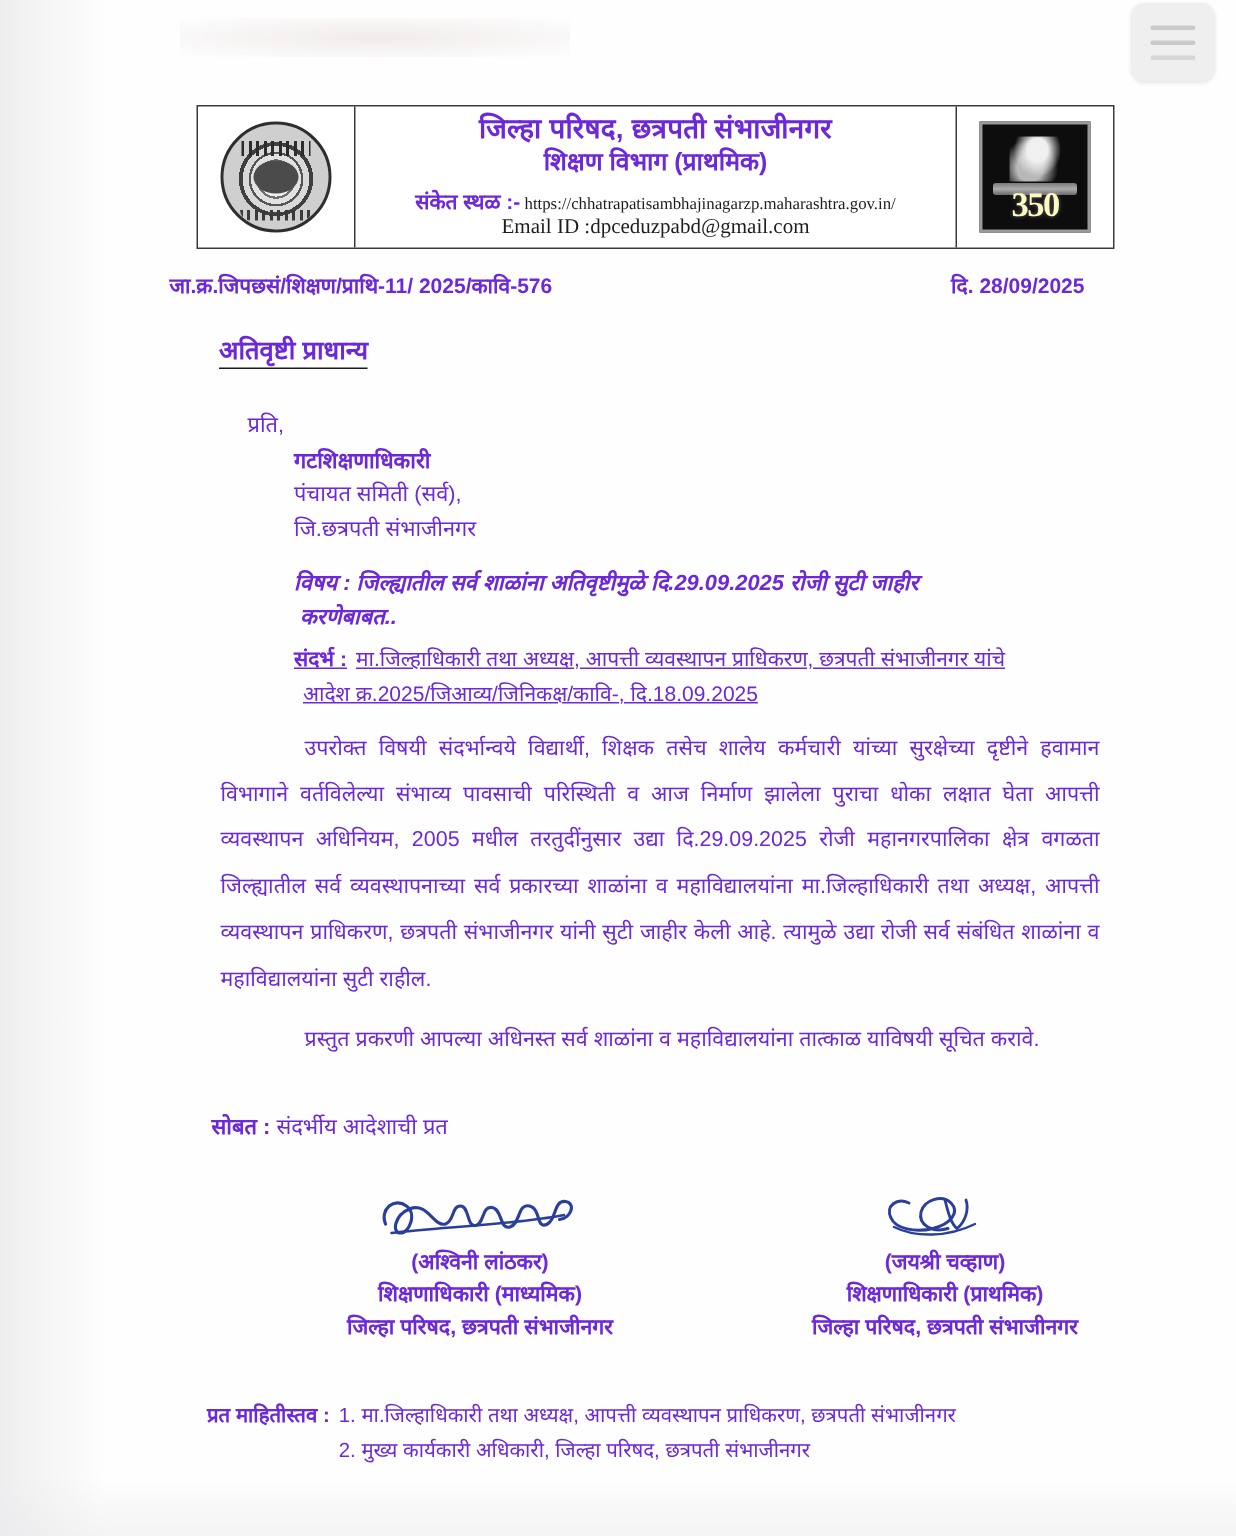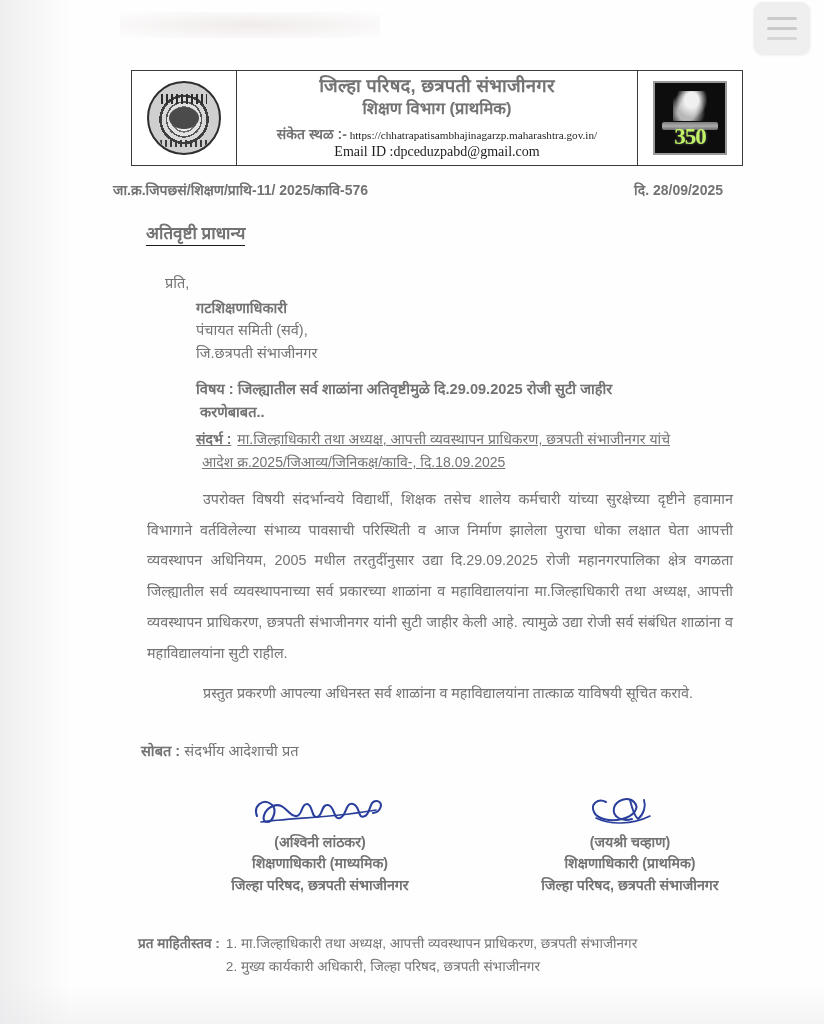--- a/index.html
+++ b/index.html
@@ -200,39 +200,39 @@
     width: 34px; height: 30px;
     background:
       radial-gradient(ellipse at 55% 30%, #f0f0f0 0 26%, rgba(240,240,240,0) 60%),
       radial-gradient(ellipse at 40% 70%, #b8b8b8 0 30%, rgba(184,184,184,0) 65%);
   }
   .logo350 .num {
     position: relative;
     font-family: "Liberation Serif", serif;
     font-weight: bold;
     font-size: 23px;
-    color: #bef264;
+    color: #fef9c3;
     line-height: 1;
     margin-bottom: 5px;
     letter-spacing: -1px;
     text-shadow: 0 0 3px rgba(255,255,255,0.35);
   }
   .logo350 .scroll {
     position: absolute;
     left: 7px; right: 7px; top: 39px;
     height: 8px;
     background: linear-gradient(to bottom, #8d8d8d, #c9c9c9, #7a7a7a);
     border-radius: 2px;
     opacity: 0.85;
   }
 
   
   .dev {
     font-family: "Liberation Sans", "DejaVu Sans", sans-serif;
-    color: #737373;
+    color: #6d28d9;
   }
   .ref-row {
     position: absolute;
     left: 113px; top: 180px;
     width: 610px;
     display: flex;
     justify-content: space-between;
     align-items: baseline;
     font-size: 14px;
     font-weight: bold;
@@ -262,20 +262,21 @@
   .subject-block {
     position: absolute;
     left: 196px; top: 378px;
     width: 520px;
     font-size: 14.6px;
     line-height: 1.6;
   }
   .subject-block .row {
     display: flex;
     align-items: flex-end;
+    font-style: italic;
   }
   .subject-block .key {
     font-weight: bold;
     flex: none;
     white-space: nowrap;
   }
   .subject-block .val {
     font-weight: bold;
     padding-left: 4px;
   }

